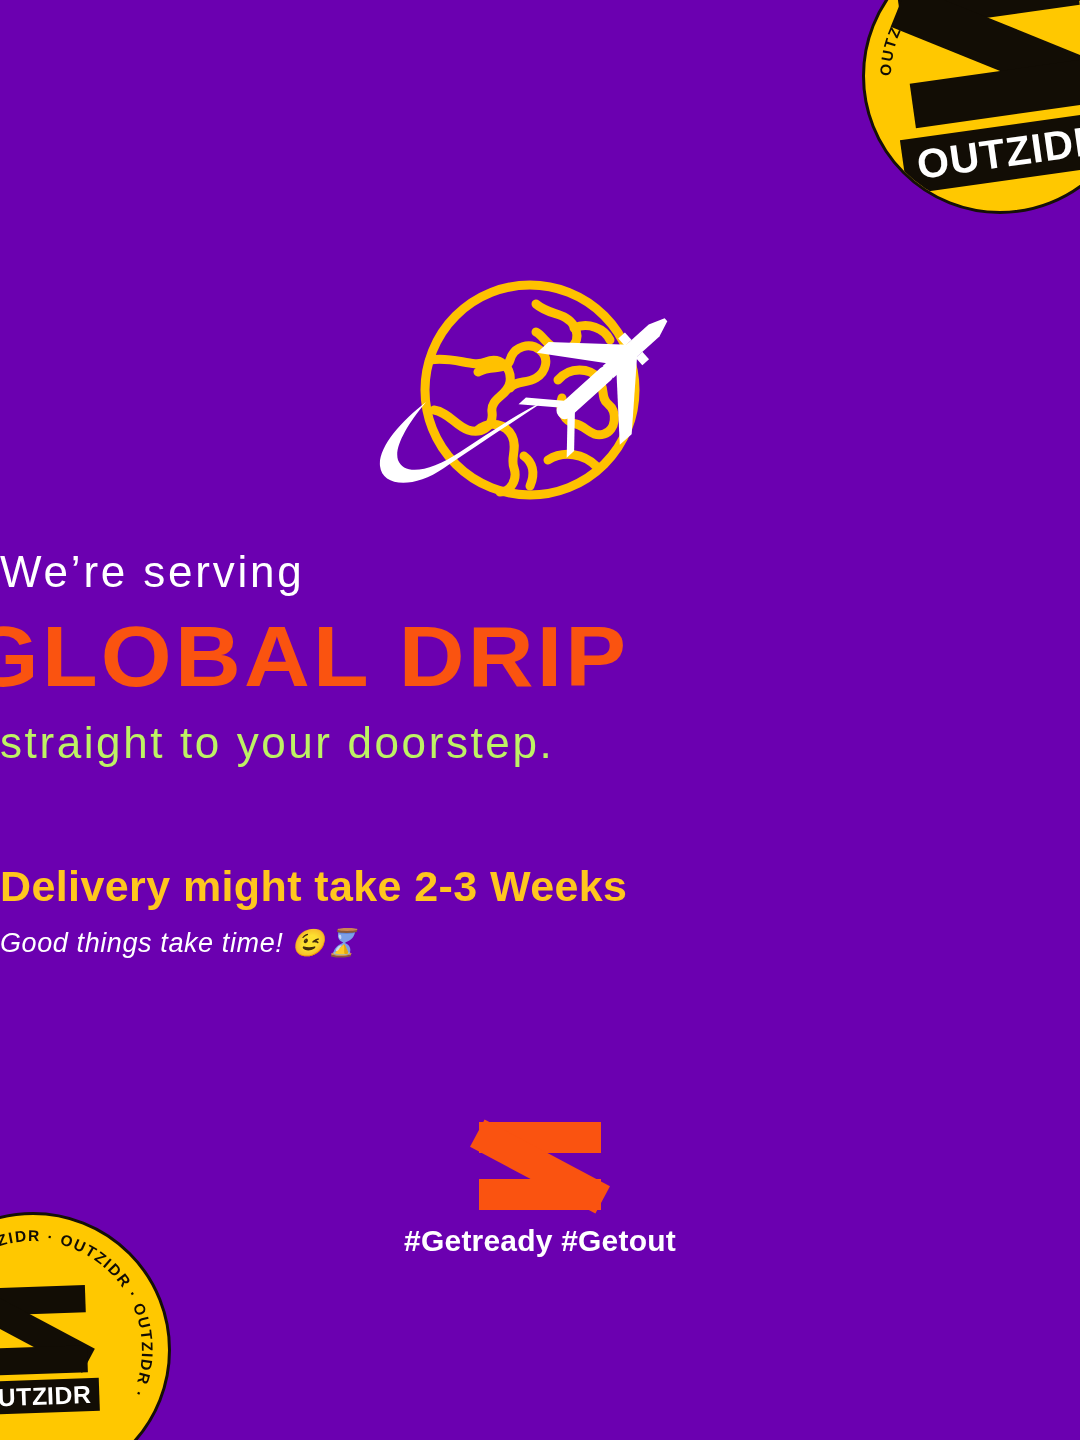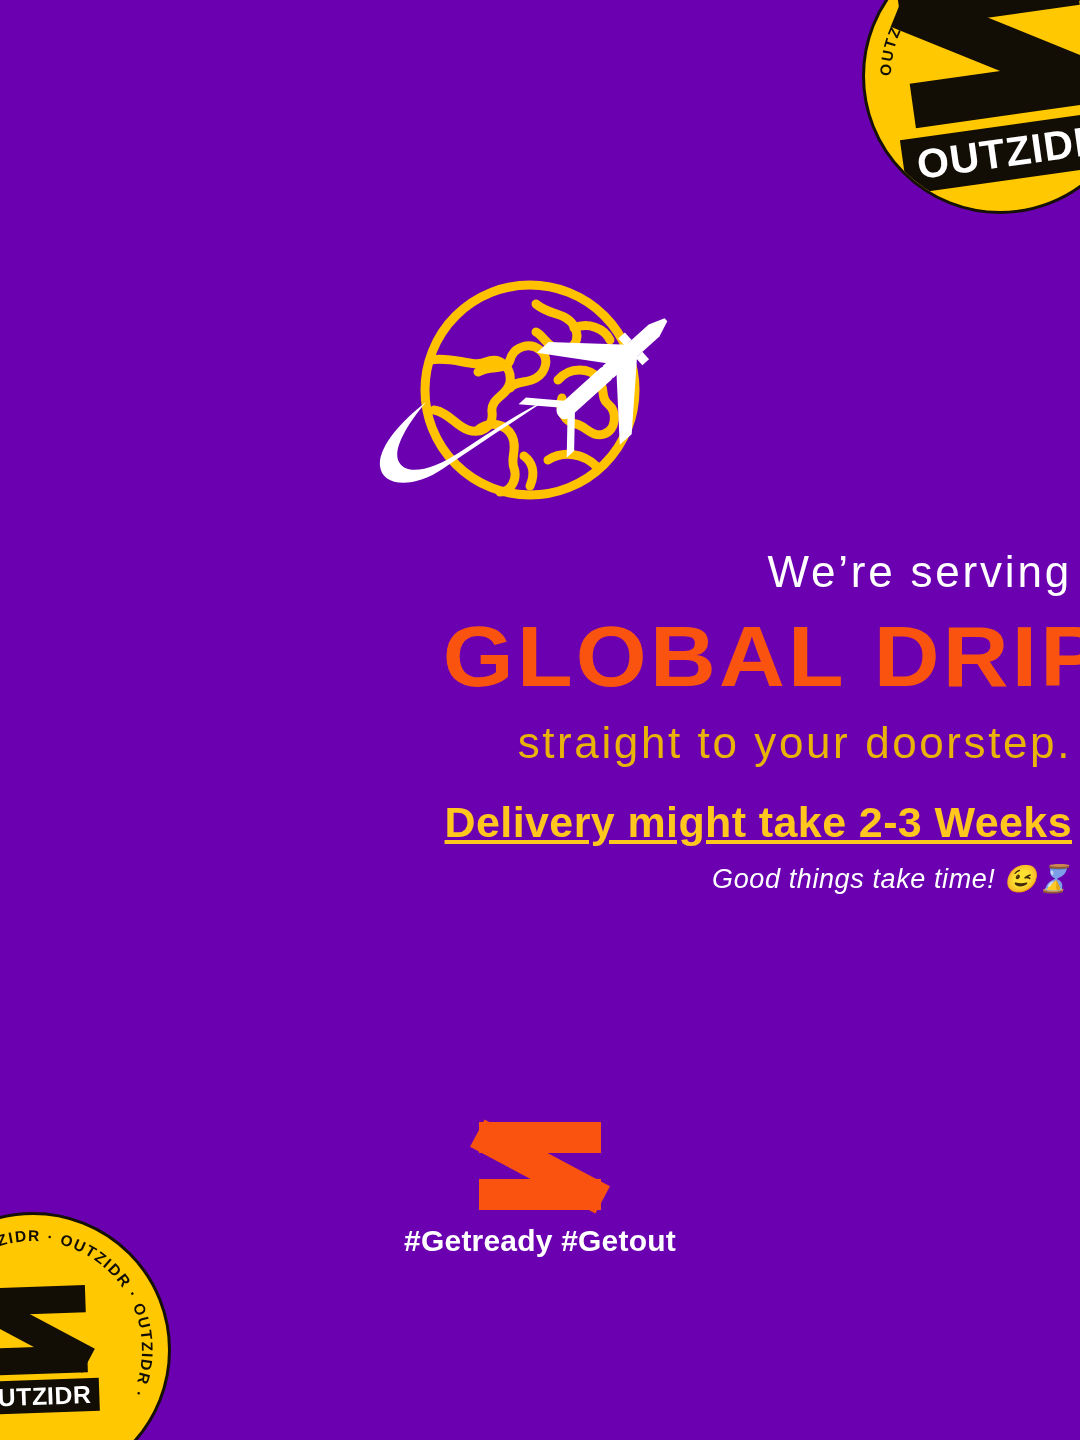--- a/index.html
+++ b/index.html
@@ -117,55 +117,54 @@
     display: flex;
     justify-content: center;
   }
 
   
   .copy {
     position: absolute;
     left: 0;
     right: 8px;
     top: 548px;
-    text-align: right;
+    text-align: left;
   }
   .line-serving {
     color: #ffffff;
     font-size: 44px;
     font-weight: 400;
     letter-spacing: 2.8px;
     line-height: 1.1;
   }
   .line-global {
     color: #FA5310;
     font-size: 86px;
     font-weight: bold;
     letter-spacing: 3px;
     line-height: 1.12;
     margin-top: 12px;
     transform: scaleX(1.06);
     font-stretch: condensed;
   }
   .line-doorstep {
-    color: #eab308;
+    color: #bef264;
     font-size: 44px;
     font-weight: 400;
     letter-spacing: 2.6px;
     line-height: 1.1;
     margin-top: 14px;
   }
   .line-delivery {
     color: #FFC61E;
     font-size: 43px;
     font-weight: bold;
     letter-spacing: 0.4px;
     line-height: 1.1;
-    margin-top: 32px;
-    text-decoration: underline;
+    margin-top: 96px;
   }
   .line-goodthings {
     color: #ffffff;
     font-size: 27px;
     font-weight: normal;
     font-style: italic;
     letter-spacing: 0.6px;
     line-height: 1.2;
     margin-top: 17px;
   }

